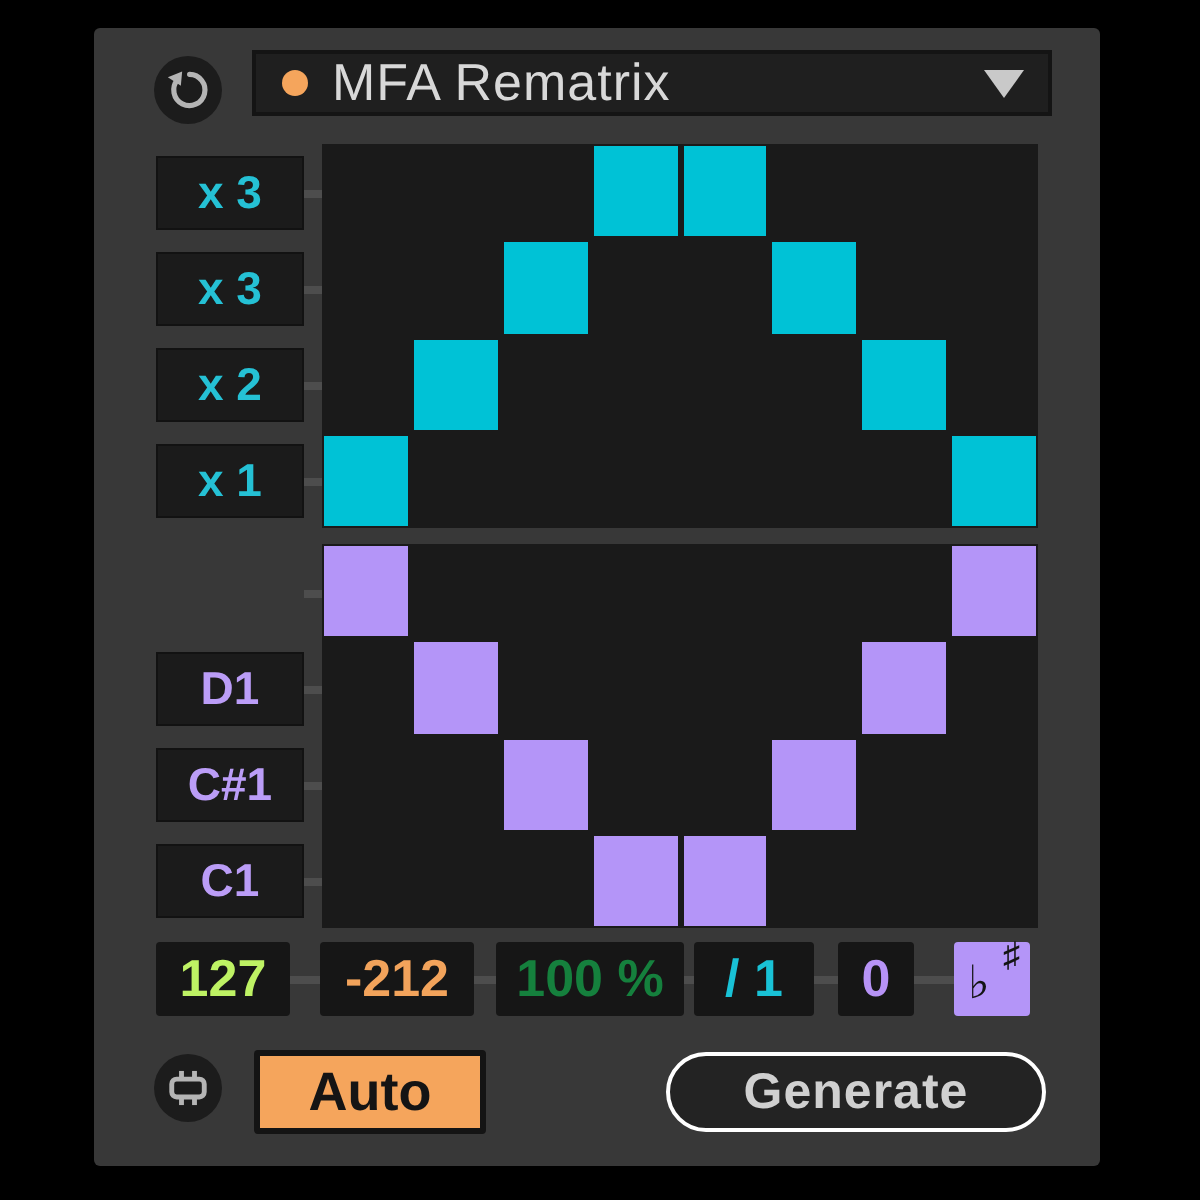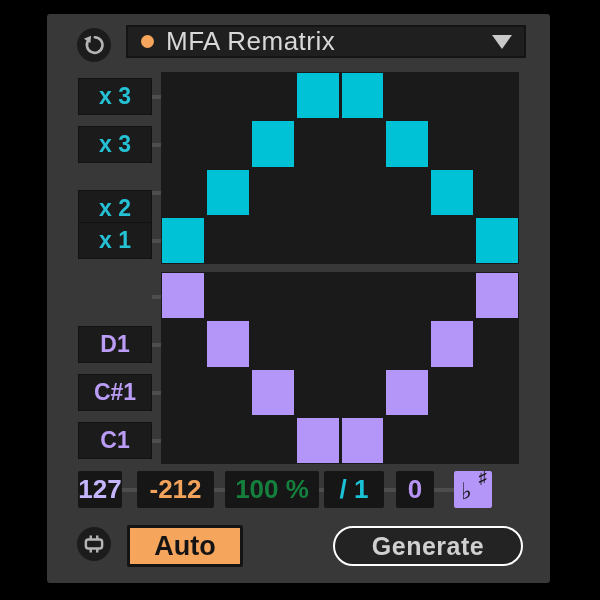--- a/index.html
+++ b/index.html
@@ -59,21 +59,21 @@
   </div>
 
   <div id="preset-dd">
     <div id="preset-dot"></div>
     <div id="preset-label">MFA Rematrix</div>
     <div id="dd-triangle"></div>
   </div>
 
   <div class="rowlabel cyan" style="top:64px">x 3</div>
   <div class="rowlabel cyan" style="top:112px">x 3</div>
-  <div class="rowlabel cyan" style="top:176px">x 2</div>
+  <div class="rowlabel cyan" style="top:160px">x 2</div>
   <div class="rowlabel cyan" style="top:208px">x 1</div>
   <div class="tick" style="top:81px"></div>
   <div class="tick" style="top:129px"></div>
   <div class="tick" style="top:177px"></div>
   <div class="tick" style="top:225px"></div>
 
   <div id="mx-top" class="mx">
       <div class="cell"></div>
       <div class="cell"></div>
       <div class="cell"></div>
@@ -145,21 +145,21 @@
       <div class="cell"></div>
       <div class="cell"></div>
       <div class="cell" style="background: rgb(180, 149, 248);"></div>
       <div class="cell" style="background: rgb(180, 149, 248);"></div>
       <div class="cell"></div>
       <div class="cell"></div>
       <div class="cell"></div>
     </div>
 
   <div id="numrow">
-    <div class="numbox" style="width:44px;color:#c4b5fd">127</div>
+    <div class="numbox" style="width:67px;color:#bef264">127</div>
     <div class="conn" style="width:15px"></div>
     <div class="numbox" style="width:77px;color:#f2a35b">-212</div>
     <div class="conn" style="width:11px"></div>
     <div class="numbox" style="width:94px;color:#15803d">100 %</div>
     <div class="conn" style="width:5px"></div>
     <div class="numbox" style="width:60px;color:#19c2d6">/ 1</div>
     <div class="conn" style="width:12px"></div>
     <div class="numbox" style="width:38px;color:#b793f6">0</div>
     <div class="conn" style="width:20px"></div>
     <div id="flat-sharp-btn">

